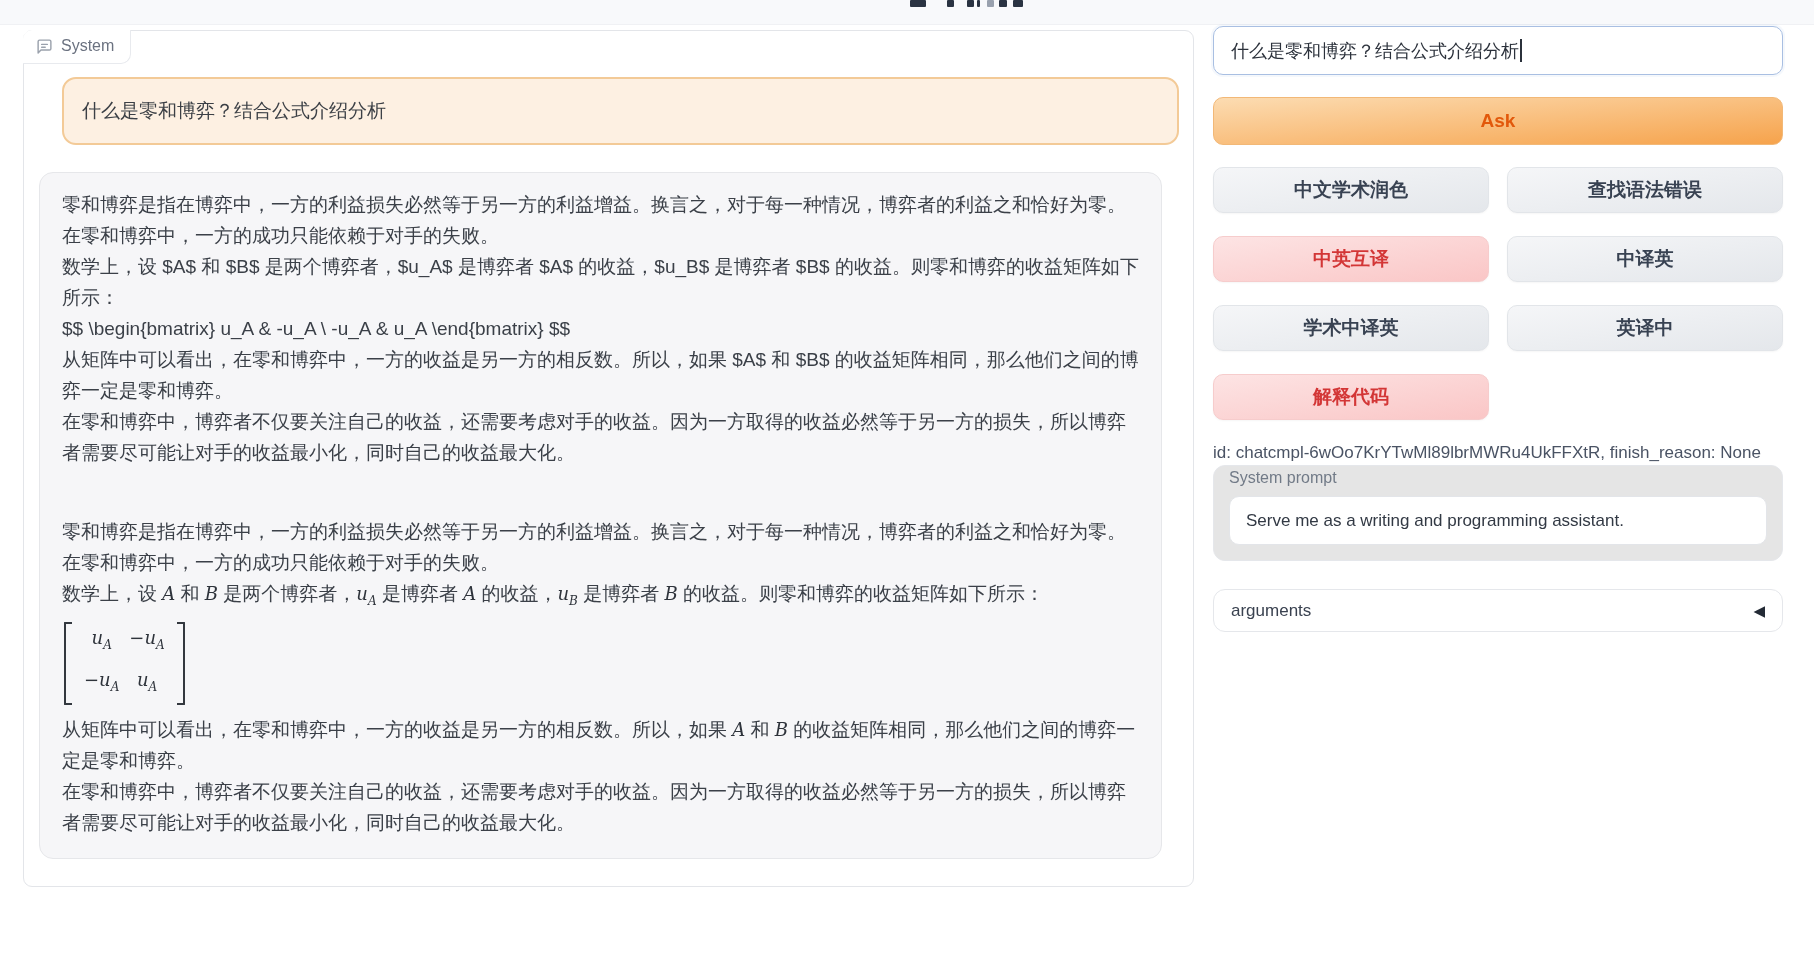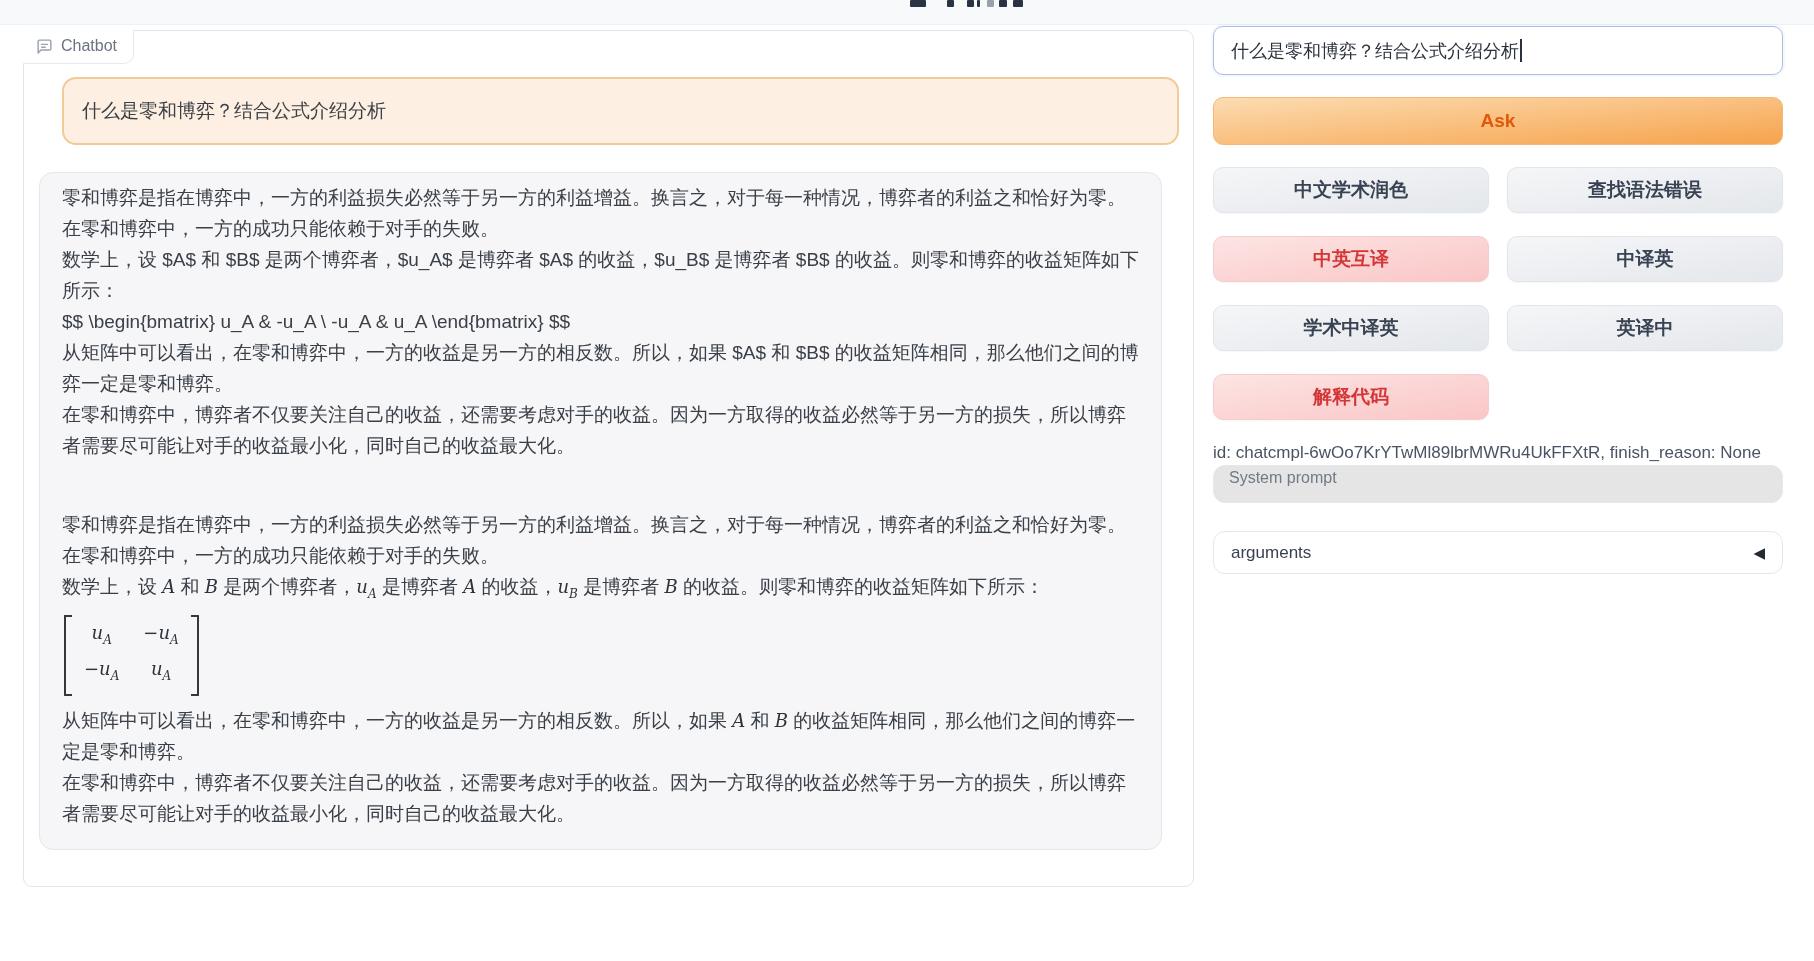--- a/index.html
+++ b/index.html
@@ -17,34 +17,34 @@
   .chat-label { position:absolute; top:-1px; left:-1px; display:flex; align-items:center;
     gap:8px; padding:7px 16px 8px 13px; background:#fff; border:1px solid #e8eaee;
     border-top:none; border-left:none; border-radius:9px 0 10px 0; color:#6b7280;
     font-size:16px; }
   .chat-label svg { display:block; }
   .chat-body { padding:46px 0 0 0; height:100%; overflow:hidden; }
 
   .user-msg { margin:0 14px 0 38px; background:#fdf0e2; border:2px solid #f3ca97;
     border-radius:14px; padding:19px 18px; font-size:19px; color:#3c4046; line-height:26px; }
   .bot-msg { margin:27px 31px 0 15px; background:#f6f6f8; border:1px solid #e6e7ea;
-    border-radius:14px; padding:9px 22px 20px 22px; font-size:19px; color:#3b4048;
+    border-radius:14px; padding:16px 22px 20px 22px; font-size:19px; color:#3b4048;
     line-height:31px; }
   .bot-msg p { margin:0; }
   .gap-block { height:48px; }
 
   .mv { font-family:"DejaVu Serif", serif; font-style:italic; font-size:18px; color:#2e333b; }
   .mv sub { font-size:12px; font-style:italic; }
 
   .matrix { display:inline-flex; align-items:stretch; margin:5px 0 3px 2px; }
   .bracket { width:8px; border:2px solid #33383f; }
   .bracket.left  { border-right:none; border-radius:1px 0 0 1px; }
   .bracket.right { border-left:none;  border-radius:0 1px 1px 0; }
   .mcells { display:grid; grid-template-columns:auto auto; column-gap:24px; row-gap:0px;
-    padding:3px 12px 5px 12px; line-height:30px; }
+    padding:3px 12px 5px 12px; line-height:25px;gap:10px; }
   .mcell { font-family:"DejaVu Serif", serif; font-style:italic; font-size:18px;
     color:#2e333b; text-align:center; }
   .mcell sub { font-size:12px; }
 
   
   .right-col { position:absolute; left:1213px; top:26px; width:570px; }
 
   .query-input { height:49px; width:100%; background:#fff; border:1px solid #a9bfe2;
     border-radius:10px; padding:0 17px; display:flex; align-items:center;
     font-size:18px; color:#2b313b; box-shadow:0 0 0 2px rgba(170,195,230,0.12); }
@@ -97,21 +97,21 @@
 
 <div class="chat-panel">
   <div class="chat-label">
     <span>
       <svg width="17" height="17" viewBox="0 0 24 24" fill="none" stroke="#9aa1ac" stroke-width="2" stroke-linecap="round" stroke-linejoin="round">
         <path d="M21 15a2 2 0 0 1-2 2H7l-4 4V5a2 2 0 0 1 2-2h14a2 2 0 0 1 2 2z"></path>
         <line x1="8" y1="9" x2="16" y2="9"></line>
         <line x1="8" y1="13" x2="13" y2="13"></line>
       </svg>
     </span>
-    <span>Chatbot</span>
+    <span>System</span>
   </div>
 
   <div class="chat-body">
     <div class="user-msg">
       <span>什么是零和博弈？结合公式介绍分析</span>
     </div>
 
     <div class="bot-msg">
       
       <p>零和博弈是指在博弈中，一方的利益损失必然等于另一方的利益增益。换言之，对于每一种情况，博弈者的利益之和恰好为零。在零和博弈中，一方的成功只能依赖于对手的失败。</p>
@@ -163,20 +163,23 @@
     <div class="action-btn" data-style="gray">中译英</div>
     <div class="action-btn" data-style="gray">学术中译英</div>
     <div class="action-btn" data-style="gray">英译中</div>
     <div class="action-btn" data-style="pink">解释代码</div>
   </div>
 
   <div class="status-line">id: chatcmpl-6wOo7KrYTwMl89lbrMWRu4UkFFXtR, finish_reason: None</div>
 
   <div class="sys-card">
     <div class="sys-label">System prompt</div>
+    <div class="sys-input">
+      <span>Serve me as a writing and programming assistant.</span>
+    </div>
   </div>
 
   <div class="accordion">
     <span class="accordion-label">arguments</span>
     <span class="accordion-arrow">◀</span>
   </div>
 
 </div>
 
 </body></html>

